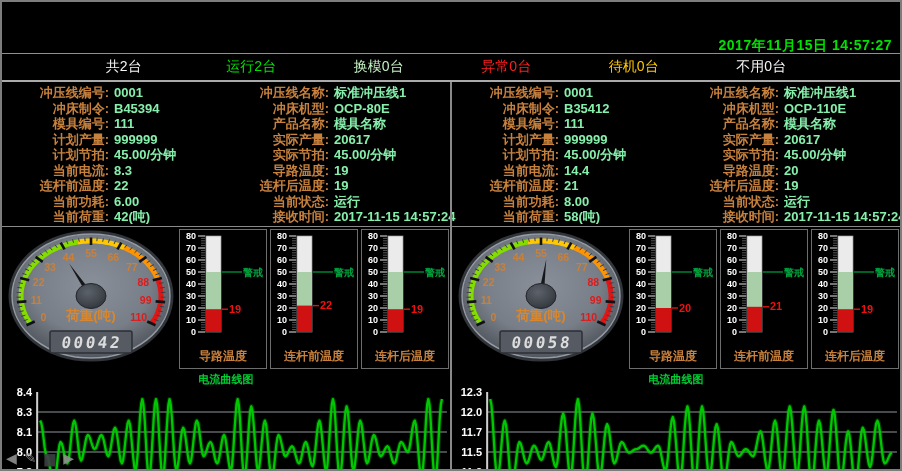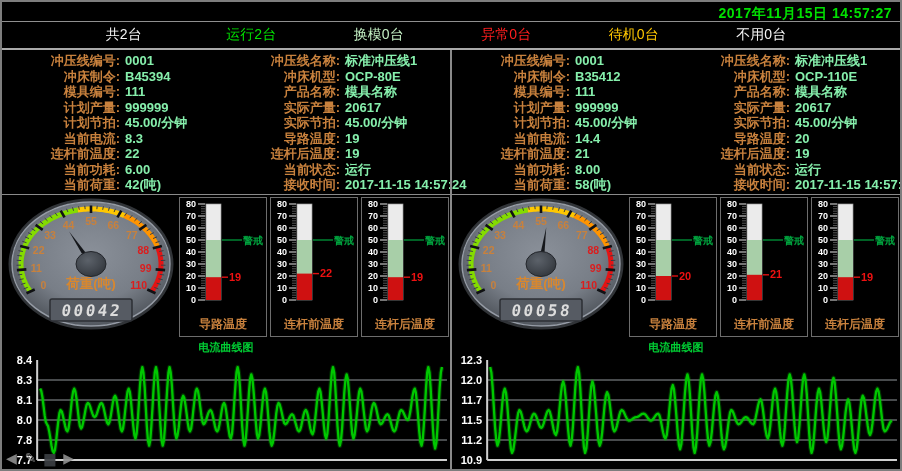--- a/index.html
+++ b/index.html
@@ -1,27 +1,27 @@
 <!DOCTYPE html>
 <html><head>
 <meta charset="utf-8">
 <style>
   html,body{margin:0;padding:0;background:#1a1a1a;}
   .screen{position:relative;width:902px;height:471px;background:#000;border:2px solid #7d7d7d;
     box-sizing:border-box;font-family:"Liberation Sans","DejaVu Sans",sans-serif;overflow:hidden;}
-  .topbar{height:20px;border-bottom:1px solid #8f8f8f;text-align:right;box-sizing:border-box;padding:2px 8px 0 0;}
+  .topbar{height:20px;border-bottom:1px solid #8f8f8f;text-align:right;box-sizing:border-box;padding:2px 8px 0 0;margin-top:32px;}
   .datetime{color:#00e100;font-size:14px;font-weight:bold;letter-spacing:.5px;}
   .statusbar{height:26px;border-bottom:2px solid #aaa;display:flex;align-items:center;
     padding:0 75px 0 58px;box-sizing:content-box;}
   .status-item{flex:1;text-align:center;font-size:14px;font-weight:normal;white-space:nowrap;}
   .main{display:flex;height:420px;}
   .panel{flex:1;min-width:0;}
   .panel.right{border-left:2px solid #8a8a8a;}
   .info-grid{display:grid;grid-template-columns:110px 102px 118px 1fr;
-    padding:3px 2px 2px 13px;height:145px;box-sizing:border-box;border-bottom:1px solid #8a8a8a;
+    padding:3px 2px 2px 2px;height:145px;box-sizing:border-box;border-bottom:1px solid #8a8a8a;
     align-content:space-between;font-size:13px;font-weight:bold;line-height:15px;}
   .il{color:#c8813d;text-align:right;padding-right:5px;white-space:nowrap;}
   .iv{color:#86efac;white-space:nowrap;}
   .gauge-row{height:144px;display:flex;align-items:center;gap:2px;padding:2px 1px 2px 3px;box-sizing:border-box;}
   .gauge{width:172px;height:138px;flex:none;}
   .thermos{display:flex;gap:3px;}
   .thermo-box{width:88px;height:140px;border:1px solid #6d6d6d;box-sizing:border-box;background:#000;
     display:flex;flex-direction:column;align-items:center;}
   .thermo-box svg{width:86px;height:118px;display:block;}
   .thermo-label{color:#c8813d;font-size:12px;font-weight:bold;line-height:16px;white-space:nowrap;}

